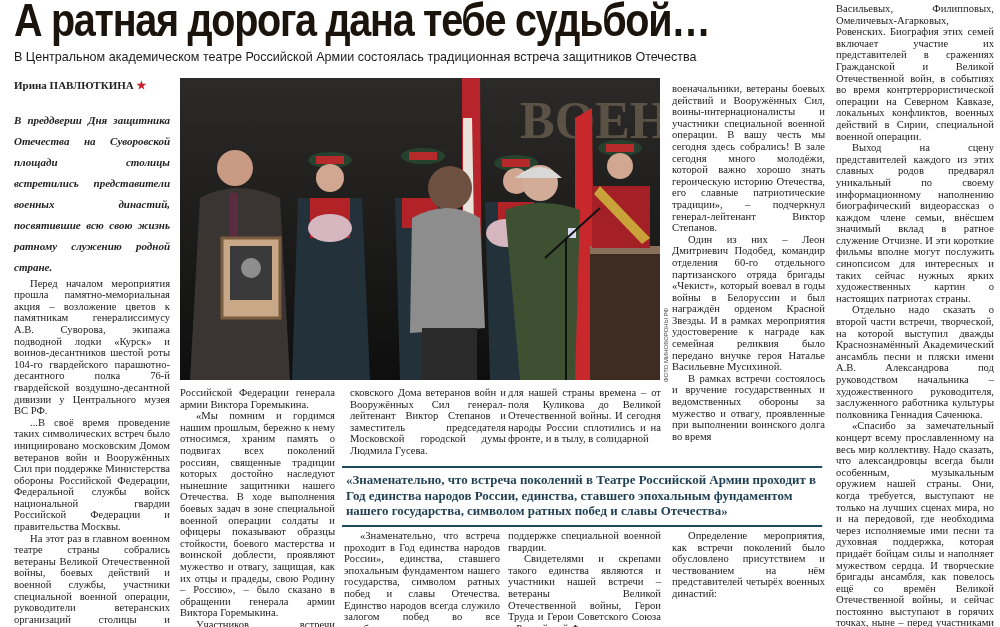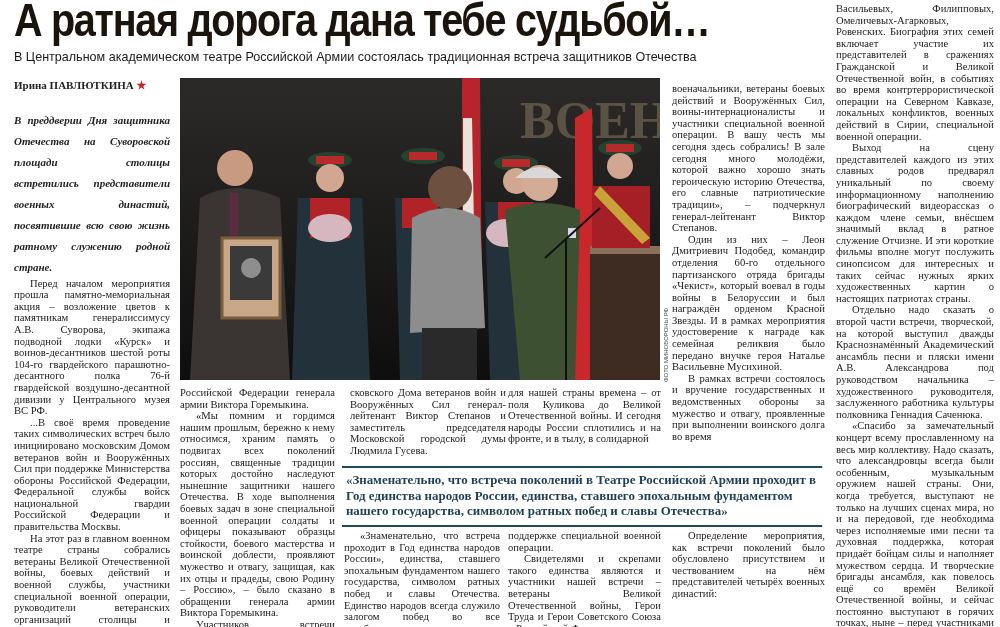--- a/index.html
+++ b/index.html
@@ -150,21 +150,21 @@
   <p class="noindent">сковского Дома ветеранов войн и Вооружённых Сил генерал-лейтенант Виктор Степанов и заместитель председателя Московской городской думы Людмила Гусева.</p>
 </div>
 <div class="col" style="left:344px; top:530px; width:156px;">
   <p>«Знаменательно, что встреча проходит в Год единства народов России», единства, ставшего эпохальным фундаментом нашего государства, символом ратных побед и славы Отечества. Единство народов всегда служило залогом побед во все судьбоносные</p>
 </div>
 
 <div class="col" style="left:508px; top:387px; width:153px;">
   <p class="noindent">для нашей страны времена – от поля Куликова до Великой Отечественной войны. И сегодня народы России сплотились и на фронте, и в тылу, в солидарной</p>
 </div>
 <div class="col" style="left:508px; top:530px; width:153px;">
-  <p class="noindent">поддержке специальной военной операции.</p>
+  <p class="noindent">поддержке специальной военной гвардии.</p>
   <p>Свидетелями и скрепами такого единства являются и участники нашей встречи – ветераны Великой Отечественной войны, Герои Труда и Герои Советского Союза и Российской Федерации,</p>
 </div>
 
 <div class="col" style="left:672px; top:83px; width:153px;">
   <p class="noindent">военачальники, ветераны боевых действий и Вооружённых Сил, воины-интернационалисты и участники специальной военной операции. В вашу честь мы сегодня здесь собрались! В зале сегодня много молодёжи, которой важно хорошо знать героическую историю Отечества, его славные патриотические традиции», – подчеркнул генерал-лейтенант Виктор Степанов.</p>
   <p>Один из них – Леон Дмитриевич Подобед, командир отделения 60-го отдельного партизанского отряда бригады «Чекист», который воевал в годы войны в Белоруссии и был награждён орденом Красной Звезды. И в рамках мероприятия удостоверение к награде как семейная реликвия было передано внучке героя Наталье Васильевне Мусихиной.</p>
   <p>В рамках встречи состоялось и вручение государственных и ведомственных обороны за мужество и отвагу, проявленные при выполнении воинского долга во время</p>
 </div>
 <div class="col" style="left:672px; top:530px; width:153px;">
   <p>Определение мероприятия, как встречи поколений было обусловлено присутствием и чествованием на нём представителей четырёх военных династий:</p>

